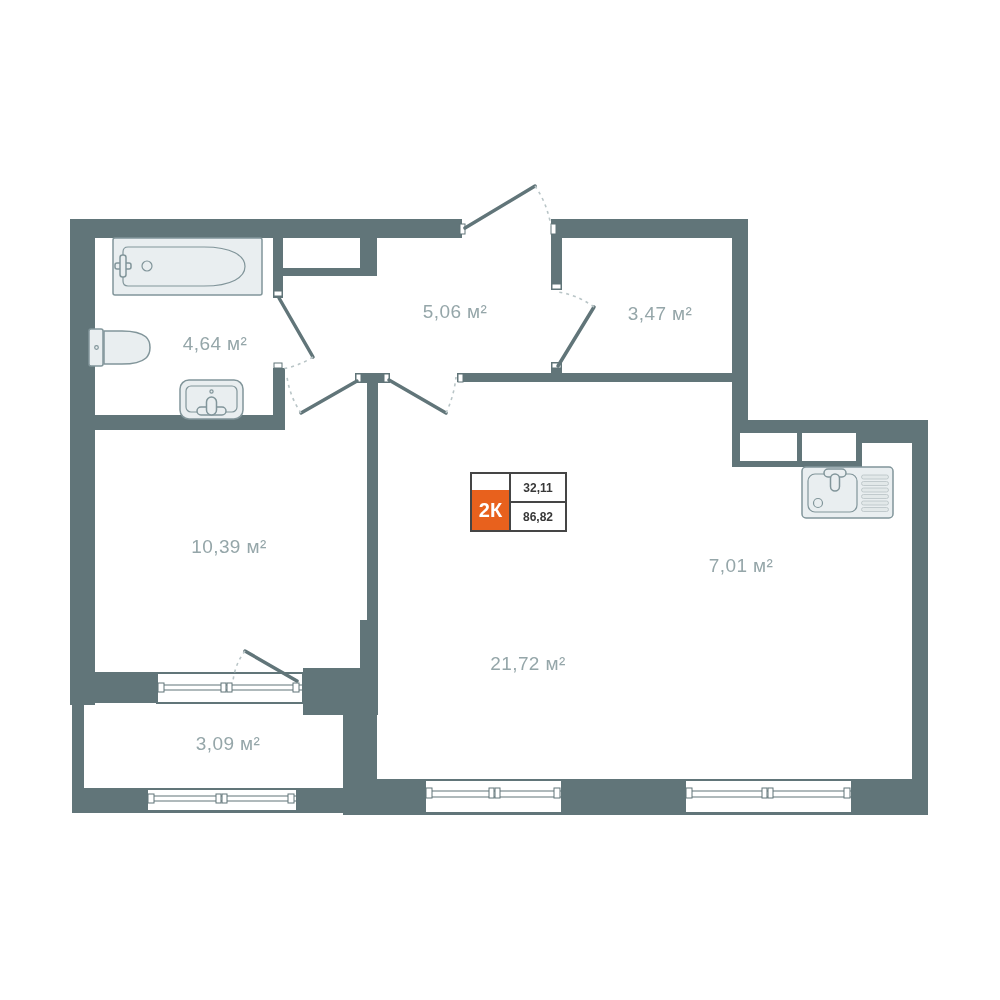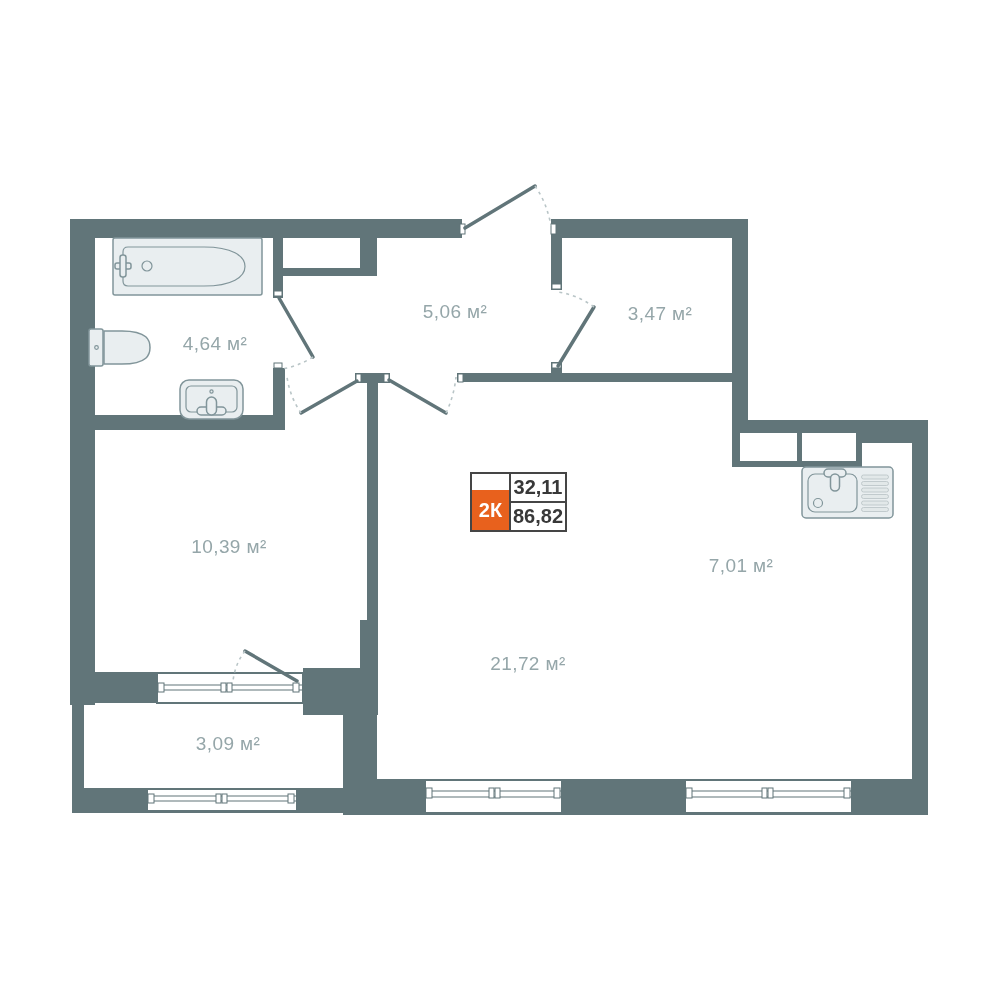--- a/index.html
+++ b/index.html
@@ -25,21 +25,21 @@
     position:absolute;left:470px;top:472px;width:97px;height:60px;box-sizing:border-box;
     border:2px solid var(--badge_border);display:flex;background:#ffffff;
   }
   .badge-type{
     width:37px;background:var(--accent);color:#ffffff;display:flex;align-items:center;
     justify-content:center;font-size:20px;font-weight:bold;margin-top:16px;
   }
   .badge-values{flex:1;display:flex;flex-direction:column;border-left:2px solid var(--badge_border);}
   .badge-row{
     flex:1;display:flex;align-items:center;justify-content:center;
-    font-size:20px;font-weight:bold;color:var(--badge_text);
+    font-size:12px;font-weight:bold;color:var(--badge_text);
   }
   .badge-row.first{border-bottom:2px solid var(--badge_border);}
 </style>
 </head>
 <body>
 
 <div class="stage">
   <svg width="1000" height="1000" viewBox="0 0 1000 1000">
 
     <g class="wall">

